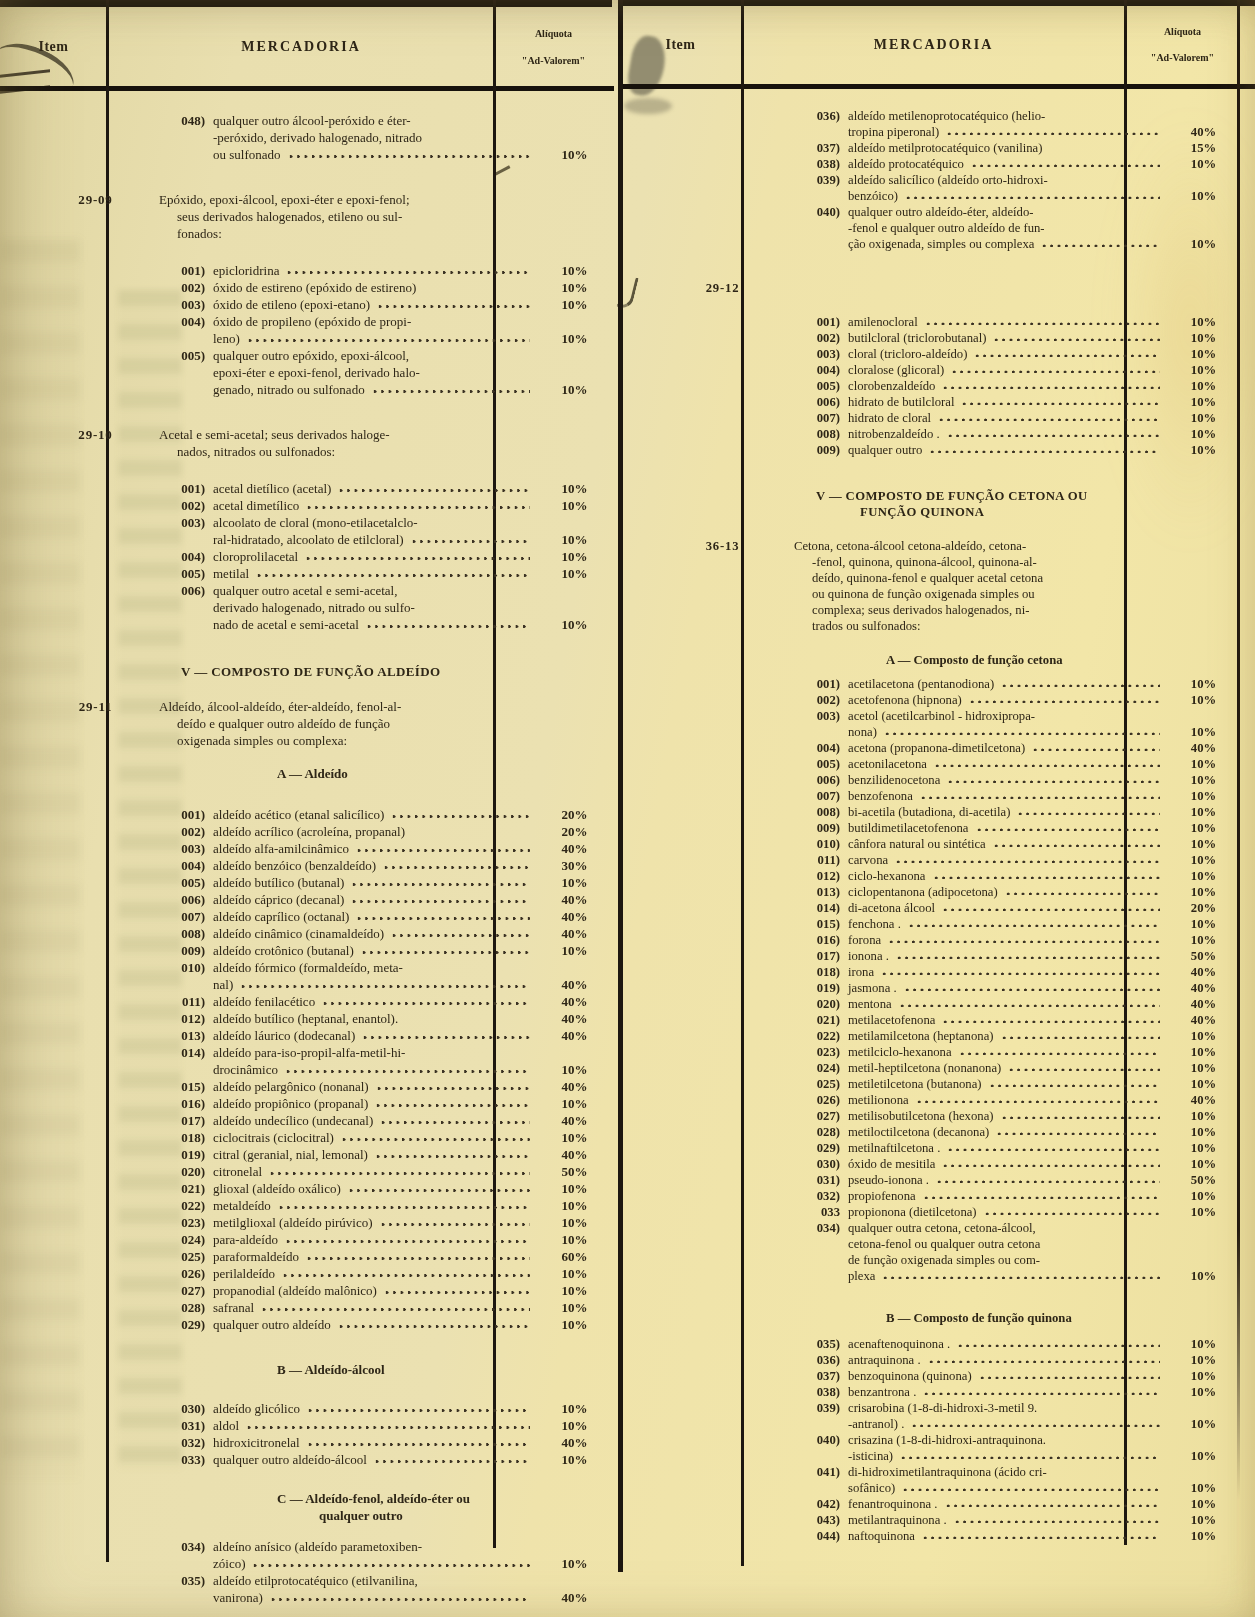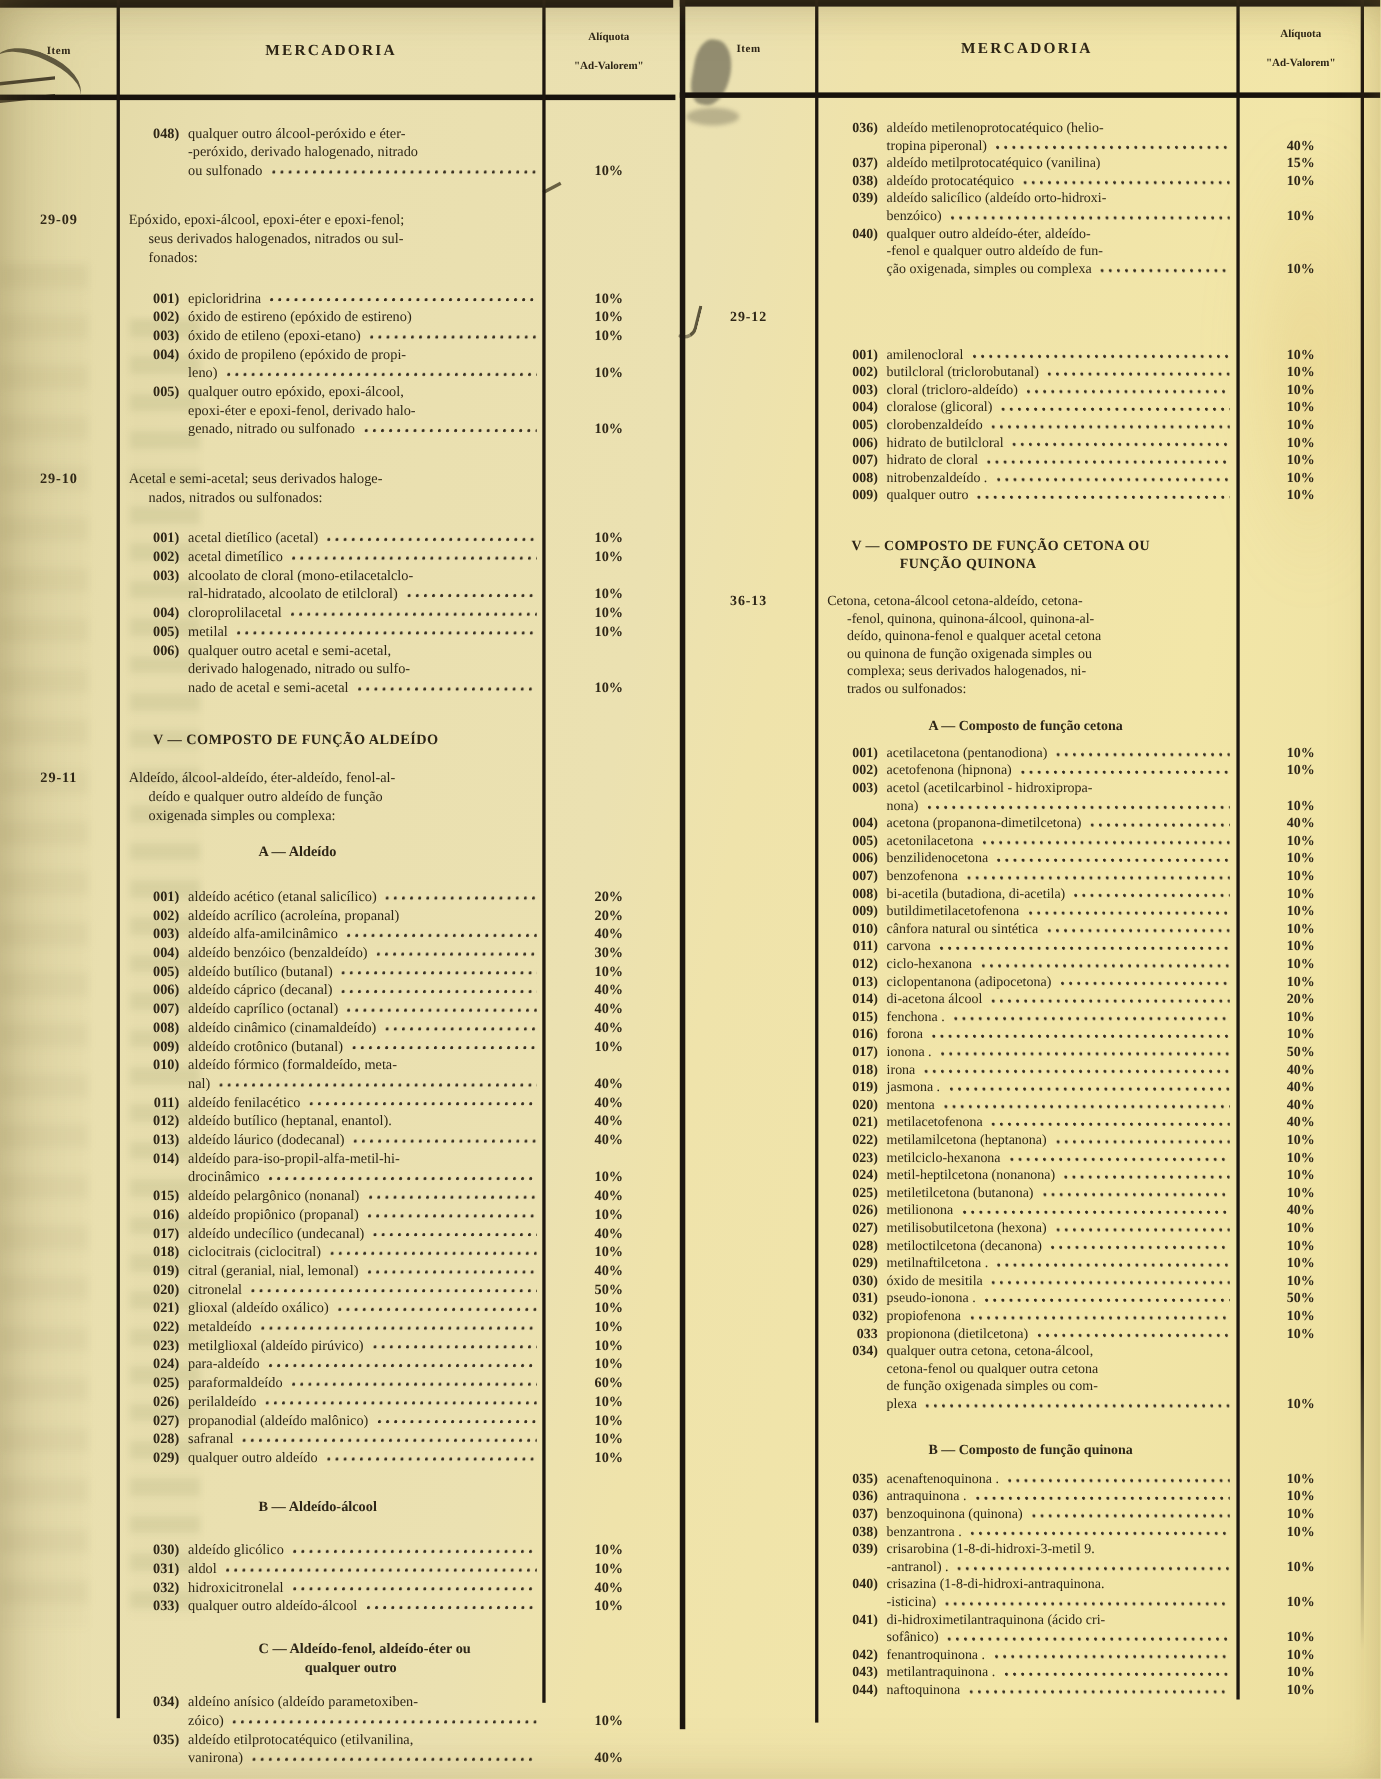--- a/index.html
+++ b/index.html
@@ -18,30 +18,30 @@
   #vl-r1{left:741px;width:3px;height:1566px;}
   #vl-r2{left:1124px;width:3px;height:1545px;}
   #vl-r3{left:1237px;width:3px;height:1500px;background:linear-gradient(#1d1710 82%,rgba(29,23,16,0));}
   
   .tbl{position:absolute;}
   .t-left{left:0;top:7px;width:612px;font-size:13px;line-height:17px;}
   .t-right{left:619px;top:6px;width:636px;font-size:12.7px;line-height:16px;}
   .thead{display:flex;align-items:center;}
   .t-left .thead{height:79px;}
   .t-right .thead{height:78px;}
-  .hitem{flex:none;text-align:center;font-weight:bold;font-size:10px;letter-spacing:.5px;}
+  .hitem{flex:none;text-align:center;font-weight:bold;font-size:14px;letter-spacing:.5px;}
   .t-left .hitem{width:107px;}
   .t-right .hitem{width:123px;}
   .hmerc{flex:none;text-align:center;font-weight:bold;font-size:14px;letter-spacing:2px;}
   .t-left .hmerc{width:388px;}
   .t-right .hmerc{width:383px;}
   .hrate{flex:1;text-align:center;font-weight:bold;font-size:10px;display:flex;flex-direction:column;row-gap:10px;}
   .t-right .hrate{padding-right:15px;}
   
-  .tbody{position:relative;}
+  .tbody{position:relative;margin-left:42px;}
   .row{display:flex;align-items:flex-end;}
   .ci{flex:none;text-align:center;font-weight:bold;align-self:flex-start;letter-spacing:.8px;}
   .t-left .ci{width:107px;}
   .t-right .ci{width:123px;}
   .cm{flex:none;box-sizing:border-box;padding:0 6px 0 10px;}
   .t-left .cm{width:388px;}
   .t-right .cm{width:383px;}
   .cr{flex:1;text-align:center;font-weight:bold;white-space:nowrap;}
   .t-right .cr{padding-right:15px;}
   .gap{width:100%;}
@@ -136,21 +136,21 @@
               </div>
             </div>
           </div>
           <div class="cr">10%</div>
         </div>
         <div class="gap" style="height: 28px;"></div>
         <div class="row irow">
           <div class="ci">29-09</div>
           <div class="cm">
             <div class="iln">Epóxido, epoxi-álcool, epoxi-éter e epoxi-fenol;</div>
-            <div class="iln cont">seus derivados halogenados, nitrados ou sul-</div>
+            <div class="iln cont">seus derivados halogenados, etileno ou sul-</div>
             <div class="iln cont">fonados:</div>
           </div>
           <div class="cr"></div>
         </div>
         <div class="gap" style="height: 20px;"></div>
         <div class="row erow">
           <div class="ci"></div>
           <div class="cm">
             <div class="entry">
               <span class="enum">001)</span>

